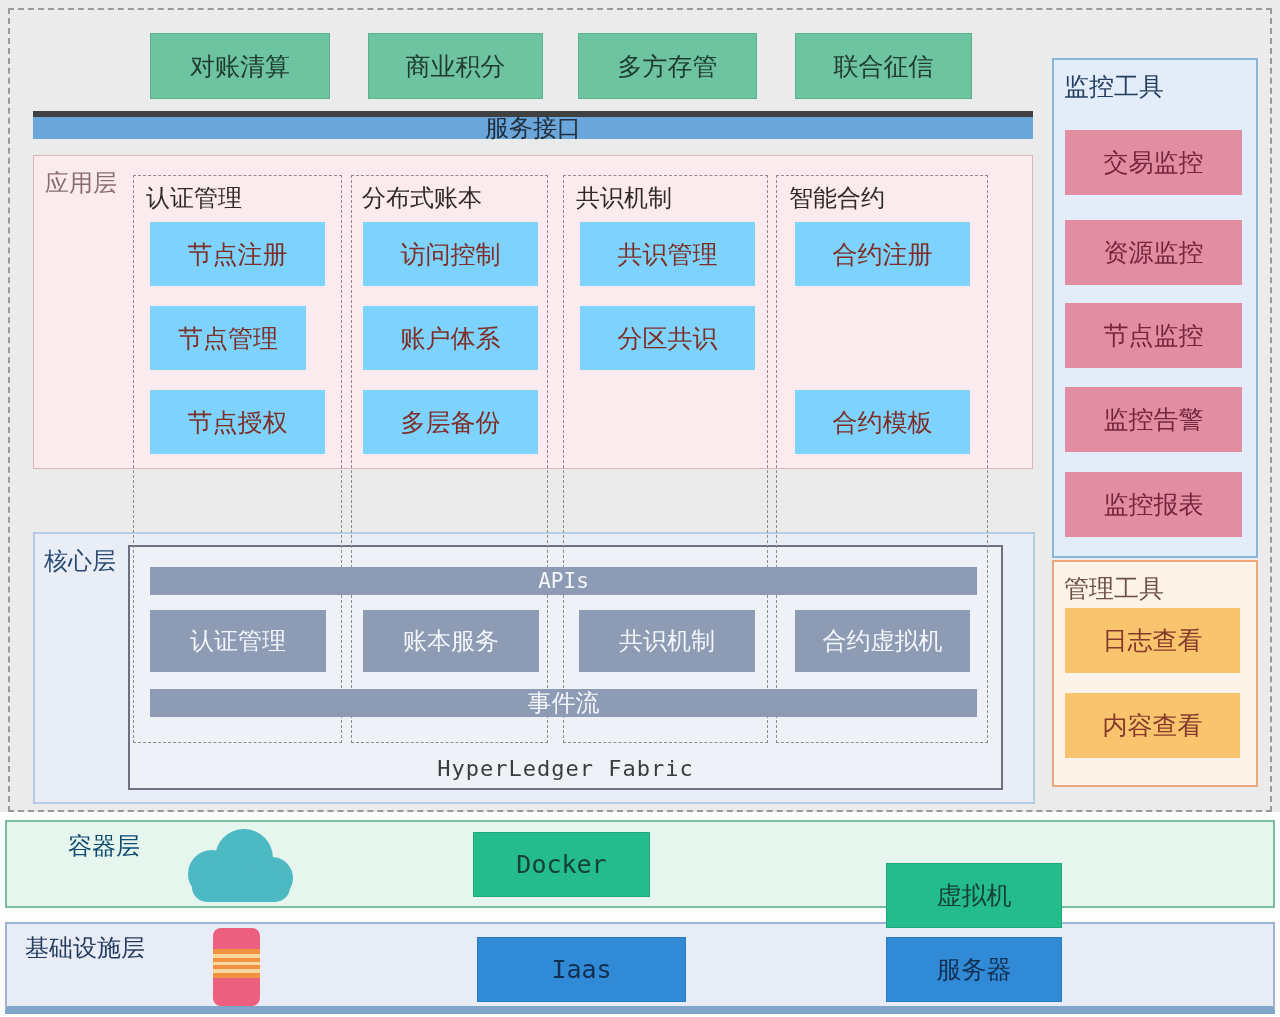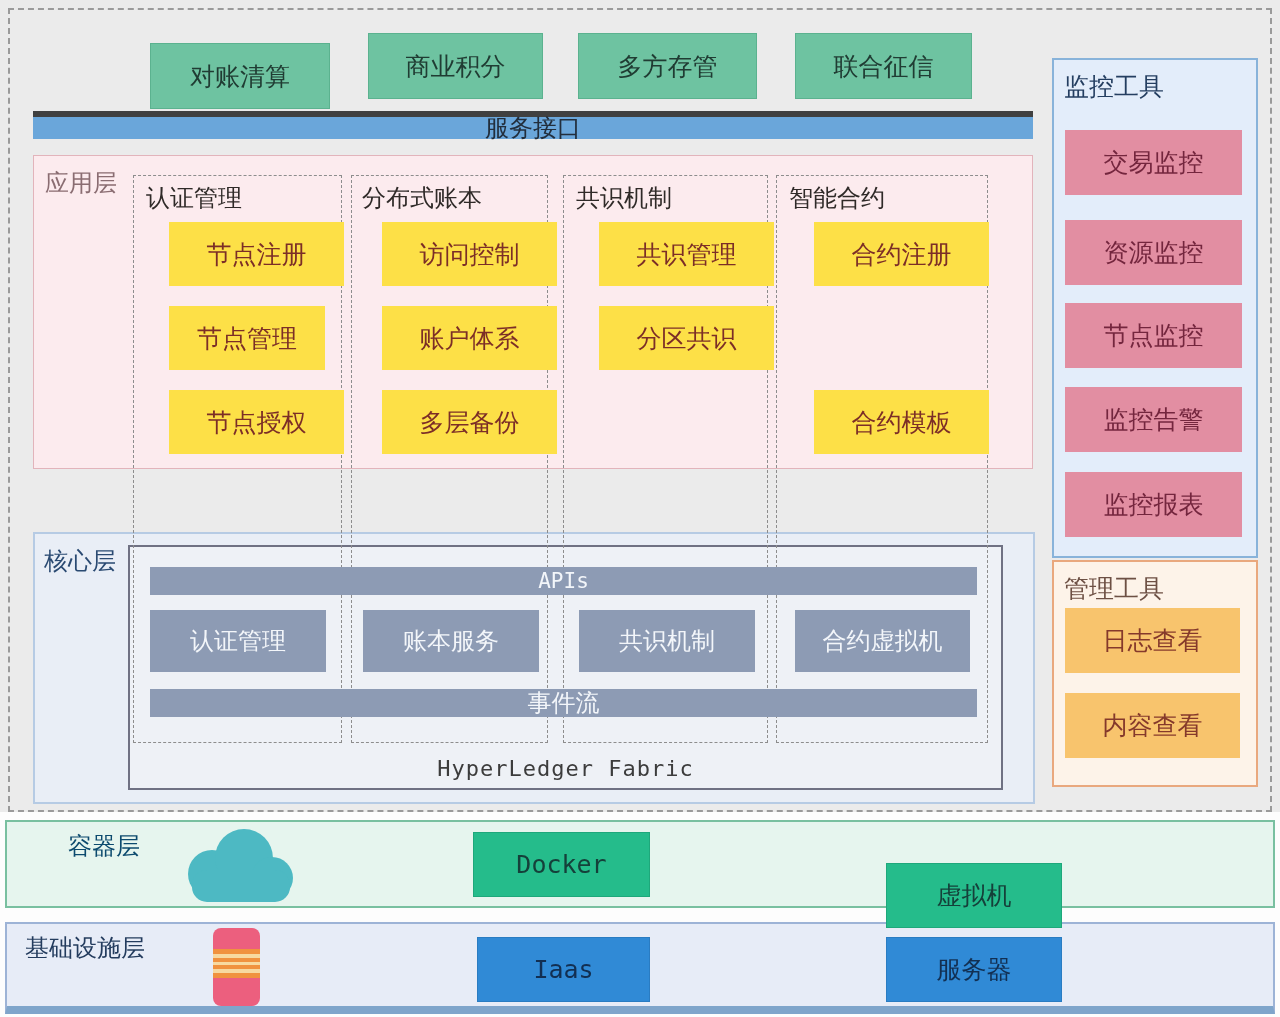--- a/index.html
+++ b/index.html
@@ -18,21 +18,21 @@
 
   .applayer { background:#fcebee; border:1px solid #e2b4bb; z-index:1; }
   .layer-tag { font-size:24px; z-index:6; }
   .tag-app { color:#8a6d72; }
   .tag-core { color:#2a4a72; }
   .tag-cont { color:#0c4a6e;margin-left:43px; }
   .tag-infra { color:#243c5e; }
 
   .col { border:1px dashed #8d8d8d; z-index:4; }
   .col-header { font-size:24px; color:#2f2a28; z-index:6; }
-  .obox { background:#fde047; color:#7c2e27; font-size:25px; z-index:6;margin-left:19px; }
+  .obox { background:#7dd3fc; color:#7c2e27; font-size:25px; z-index:6; }
 
   .corepanel { background:#e9eef6; border:2px solid #b6cbe4; z-index:1; }
   .corebox  { background:#eef1f6; border:2px solid #6f7183; z-index:2; }
   .slate { background:#8d9bb4; color:#f3f6fa; z-index:6; }
   .slate-bar { font-size:21px; }
   .slate-mod { font-size:24px; }
   .hlf { color:#3c3c3c; font-size:22px; letter-spacing:1px; z-index:6; }
 
   .monitorpanel { background:#e3edfa; border:2px solid #88b3da; z-index:1; }
   .panel-title { font-size:25px; z-index:5; }
@@ -63,21 +63,21 @@
   }
 </style>
 </head>
 <body>
 
 <div class="stage">
 
   <div class="abs backdrop"></div>
   <div class="abs dashed-frame"></div>
 
-  <div class="abs cbox gbox" style="left:150px; top:33px; width:180px; height:66px;margin-top:10px;">对账清算</div>
+  <div class="abs cbox gbox" style="left:150px; top:33px; width:180px; height:66px;">对账清算</div>
   <div class="abs cbox gbox" style="left:368px; top:33px; width:175px; height:66px;">商业积分</div>
   <div class="abs cbox gbox" style="left:578px; top:33px; width:179px; height:66px;">多方存管</div>
   <div class="abs cbox gbox" style="left:795px; top:33px; width:177px; height:66px;">联合征信</div>
 
   <div class="abs cbox hbar" style="left:33px; top:111px; width:1000px; height:28px;">服务接口</div>
 
   <div class="abs applayer" style="left:33px; top:155px; width:1000px; height:314px;"></div>
   <div class="abs layer-tag tag-app" style="left:45px; top:167px;">应用层</div>
 
   <div class="abs col" style="left:133px; top:175px; width:209px; height:568px;"></div>
@@ -140,16 +140,16 @@
     <circle cx="64" cy="32" r="29" fill="#4db9c3"></circle>
     <circle cx="92" cy="52" r="21" fill="#4db9c3"></circle>
     <rect x="12" y="44" width="98" height="32" rx="15" fill="#4db9c3"></rect>
   </svg>
   <div class="abs cbox dockerbox mono" style="left:473px; top:832px; width:177px; height:65px;">Docker</div>
   <div class="abs cbox dockerbox" style="left:886px; top:863px; width:176px; height:65px;">虚拟机</div>
 
   <div class="abs infrapanel" style="left:5px; top:922px; width:1270px; height:92px;"></div>
   <div class="abs layer-tag tag-infra" style="left:25px; top:932px;">基础设施层</div>
   <div class="abs server-icon" style="left:213px; top:928px; width:47px; height:78px;"></div>
-  <div class="abs cbox iaasbox mono" style="left:477px; top:937px; width:173px; height:65px;">Iaas</div>
+  <div class="abs cbox iaasbox mono" style="left:477px; top:937px; width:209px; height:65px;">Iaas</div>
   <div class="abs cbox iaasbox" style="left:886px; top:937px; width:176px; height:65px;">服务器</div>
 
 </div>
 
 </body></html>

